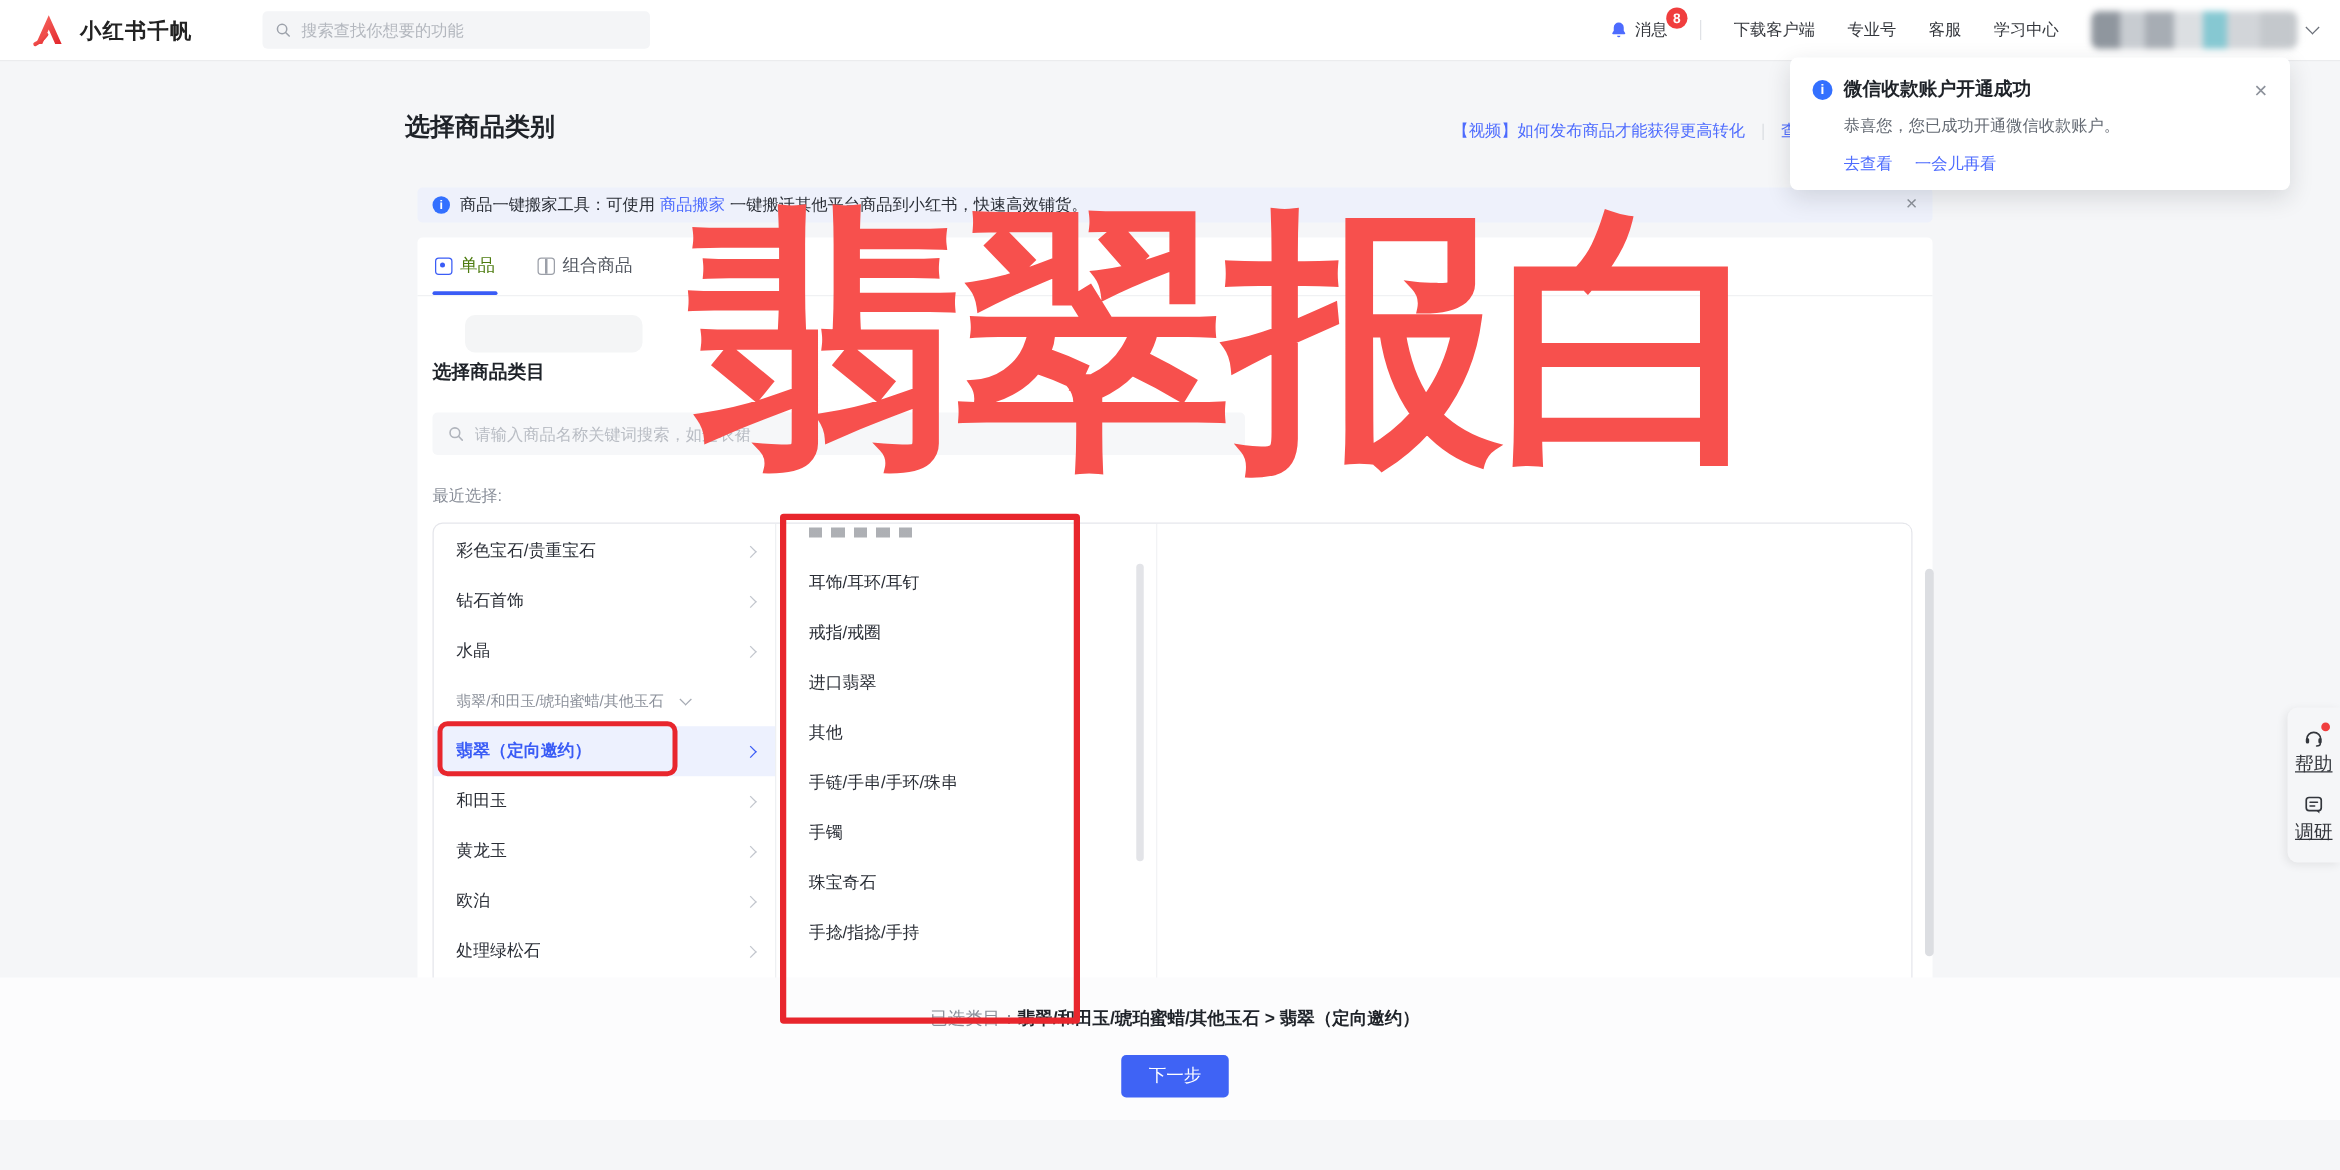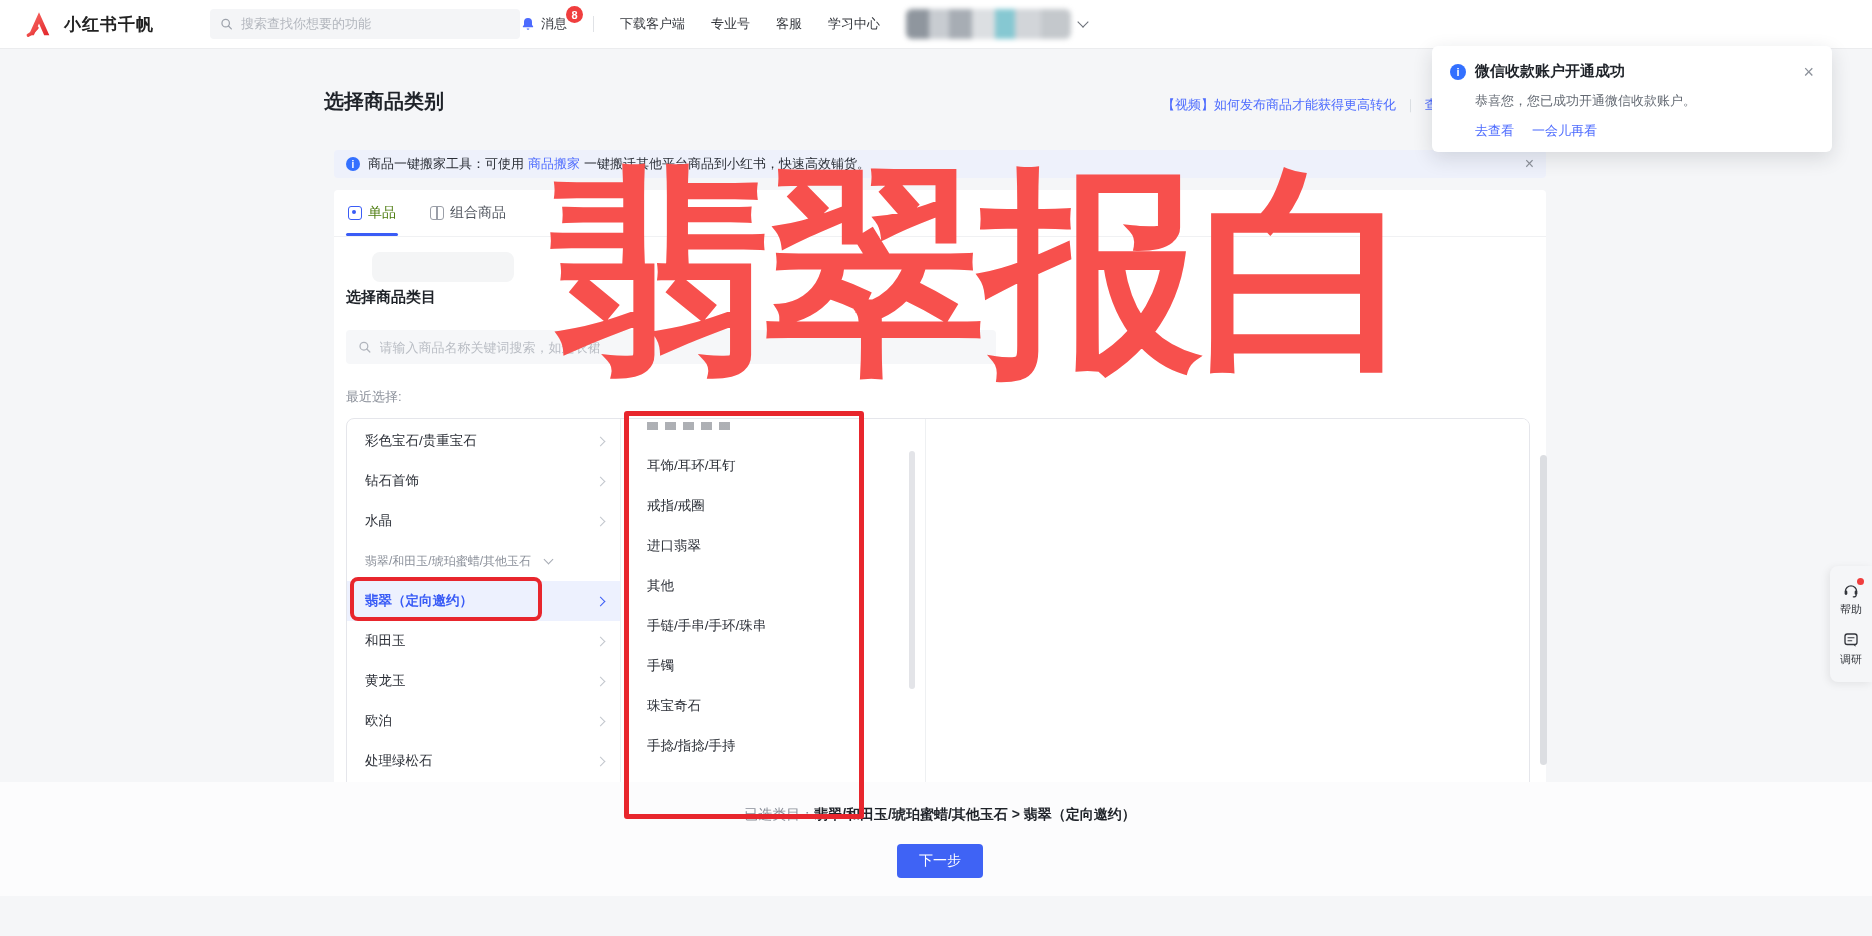--- a/index.html
+++ b/index.html
@@ -15,29 +15,29 @@
     background:#e9eaec;
   }
   .screen{
     position:relative;width:1872px;height:936px;overflow:hidden;
     background:#f5f6f8;color:#1f2329;
   }
 
   
   .navbar{
     position:absolute;left:0;top:0;width:1872px;height:48px;background:#fff;
-    display:flex;align-items:center;
+    display:flex;align-items:center;justify-content:space-between;
     box-shadow:0 1px 0 rgba(0,0,0,.04);z-index:30;
   }
   .nav-left{display:flex;align-items:center;padding-left:24px;}
   .logo{width:30px;height:30px;display:block;}
   .brand{font-size:17px;font-weight:700;color:#222;margin-left:10px;letter-spacing:1px;}
   .nav-search{
     margin-left:56px;width:310px;height:30px;background:#f4f5f7;border-radius:4px;
-    display:flex;align-items:center;padding:0 10px;gap:8px;font-family:Liberation Serif, serif;
+    display:flex;align-items:center;padding:0 10px;gap:8px;
   }
   .nav-search input{
     border:none;outline:none;background:transparent;font-size:13px;width:100%;
     font-family:inherit;color:#333;
   }
   .nav-search input::placeholder{color:#b3b7be;}
   .nav-right{display:flex;align-items:center;gap:26px;padding-right:18px;font-size:13px;color:#34373d;}
   .msg-btn{display:flex;align-items:center;gap:5px;position:relative;cursor:pointer;}
   .badge{
     position:absolute;top:-9px;right:-16px;min-width:17px;height:17px;border-radius:9px;
@@ -175,21 +175,21 @@
     position:absolute;left:897px;top:62px;width:86px;height:34px;background:#3f63f5;color:#ffffff;
     border:none;border-radius:4px;font-size:14px;font-family:inherit;cursor:pointer;
   }
 
   
   .float-tools{
     position:absolute;right:0;top:566px;width:42px;background:#f5f6f8;border-radius:8px 0 0 8px;
     box-shadow:-2px 2px 8px rgba(0,0,0,.08);z-index:50;padding:8px 0;
   }
   .tool{display:flex;flex-direction:column;align-items:center;gap:3px;padding:7px 0;cursor:pointer;position:relative;}
-  .tool-label{font-size:11px;color:#34373d;}
+  .tool-label{font-size:15px;color:#34373d;text-decoration:underline;}
   .red-dot{position:absolute;top:4px;right:8px;width:7px;height:7px;border-radius:50%;background:var(--badge-red);}
 
   svg{display:block;}
 </style>
 </head>
 <body>
 
 <div class="screen">
 
   <header class="navbar">

